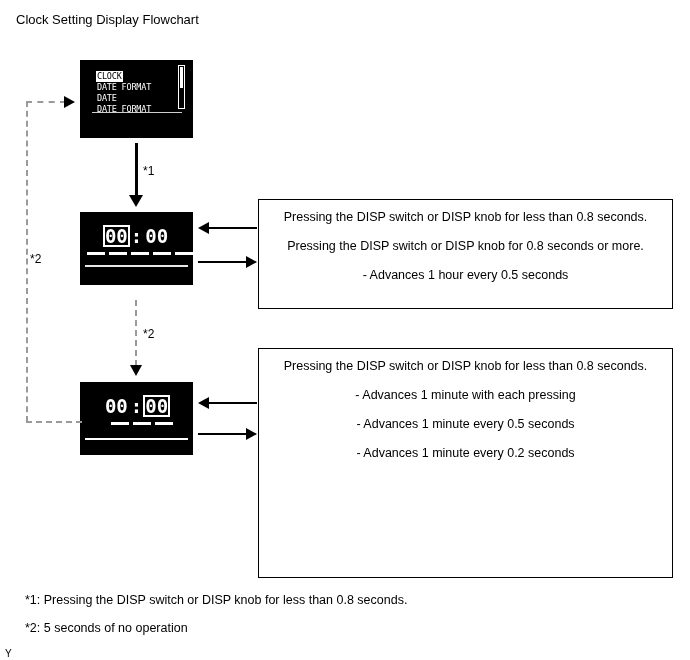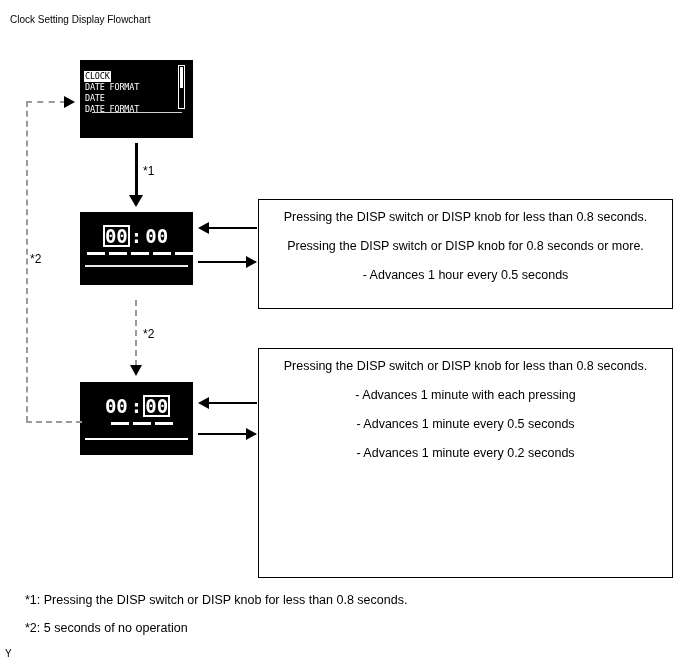--- a/index.html
+++ b/index.html
@@ -11,23 +11,23 @@
     width: 690px;
     height: 660px;
     position: relative;
     font-family: "Liberation Sans", sans-serif;
     color: #000000;
     overflow: hidden;
   }
 
   .page-title {
     position: absolute;
-    left: 10px;
+    left: 16px;
     top: 12px;
-    font-size: 10px;
+    font-size: 13px;
     line-height: 16px;
     white-space: nowrap;
   }
 
   
   .lcd {
     position: absolute;
     background: #000000;
     box-sizing: border-box;
   }
@@ -46,21 +46,21 @@
   .lcd-clock2 {
     left: 80px;
     top: 382px;
     width: 113px;
     height: 73px;
   }
 
   
   .menu-list {
     position: absolute;
-    left: 4px;
+    left: 16px;
     top: 5px;
     width: 80px;
   }
   .menu-row {
     font-family: "DejaVu Sans Mono", monospace;
     font-size: 8.5px;
     line-height: 11px;
     color: #ffffff;
     letter-spacing: -0.2px;
     white-space: nowrap;

